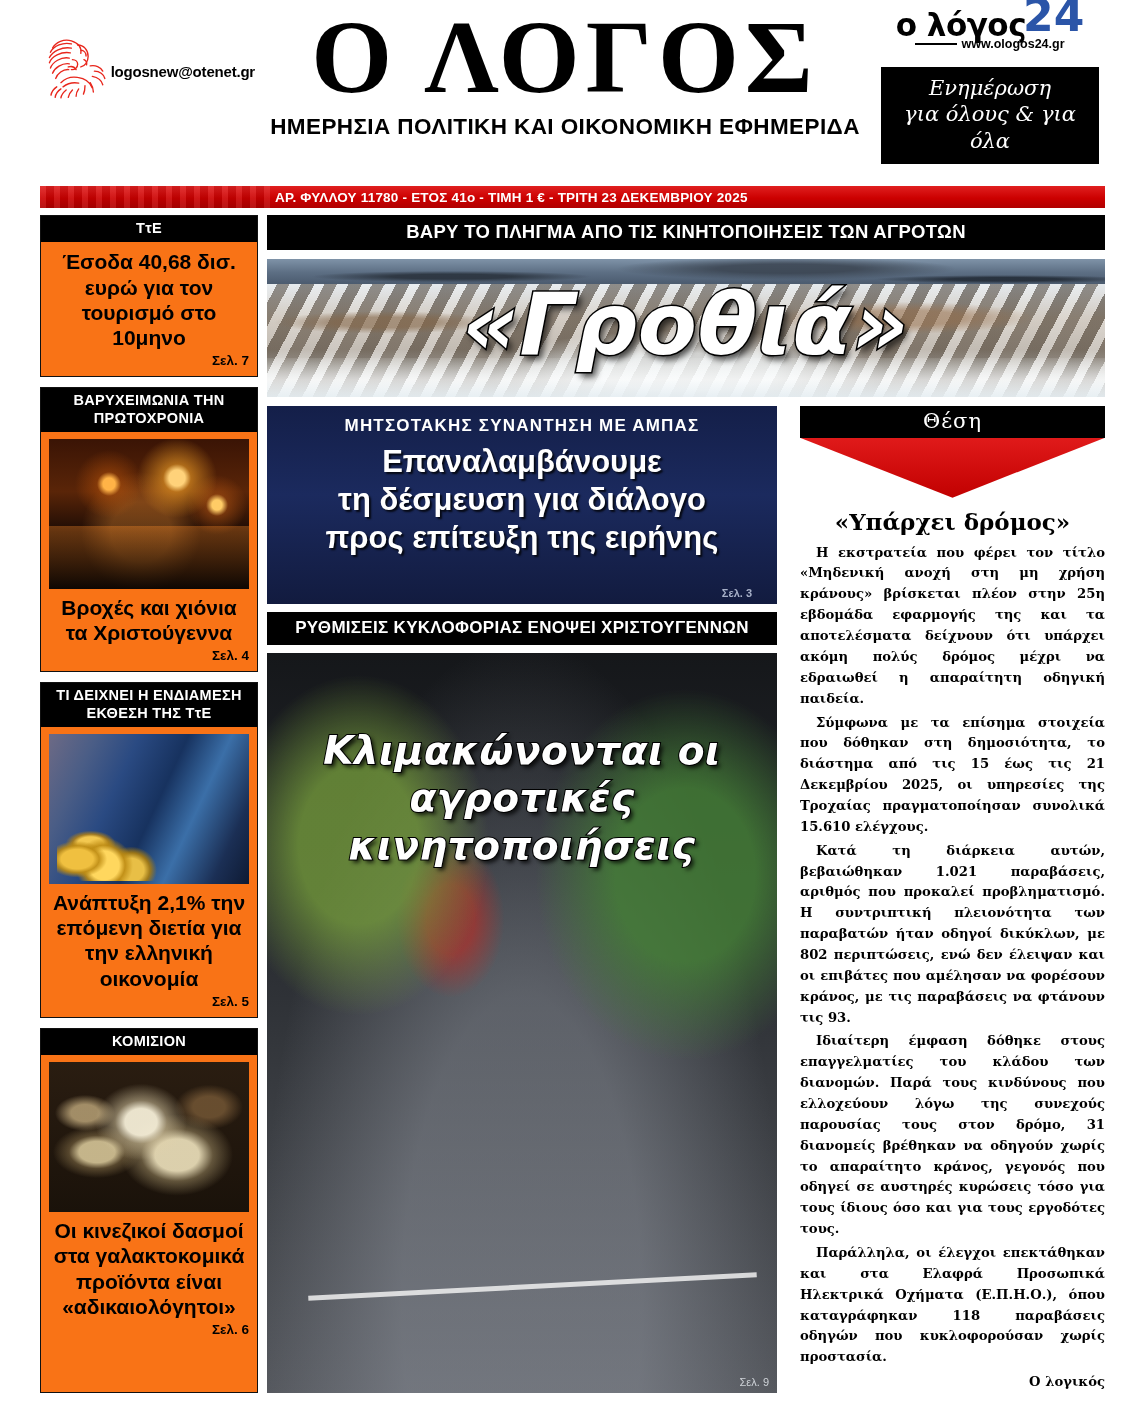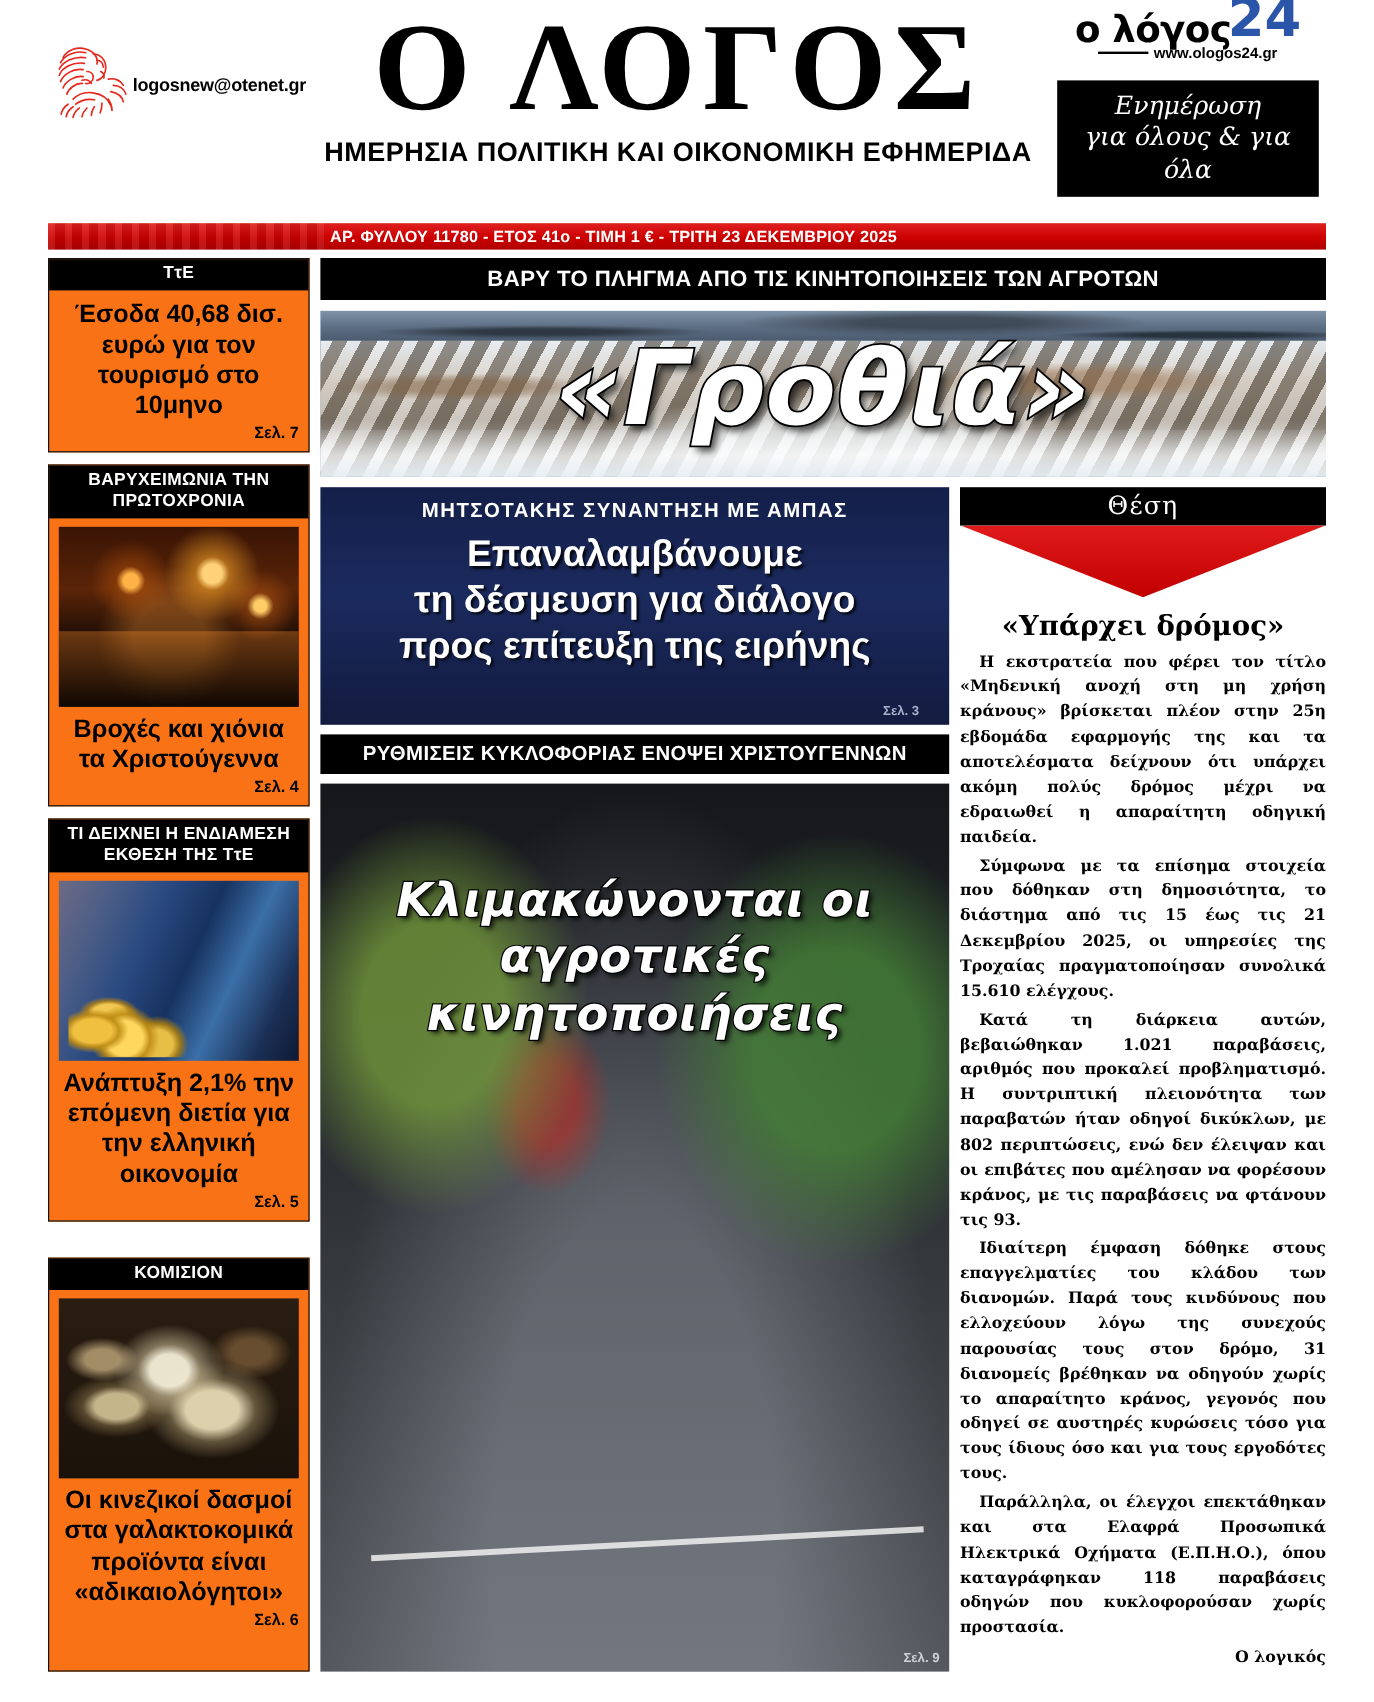--- a/index.html
+++ b/index.html
@@ -213,21 +213,21 @@
     color:#ffffff;
     -webkit-text-stroke:3px #000;
     paint-order:stroke fill;
     text-shadow:4px 5px 6px rgba(0,0,0,.65);
     line-height:1.02;
     pointer-events:none;
   }
   .hero-l1{font-size:86px;letter-spacing:1px;display:block;}
 
   
-  .lower{display:flex;gap:9px;flex:1;}
+  .lower{display:flex;gap:23px;flex:1;}
   .lower-left{flex:1;display:flex;flex-direction:column;gap:8px;}
   .lower-right{width:305px;flex:0 0 305px;}
 
   .blue-box{
     background:linear-gradient(180deg,#141f49 0%, #1b2a5e 45%, #121b3f 100%);
     padding:10px 12px 8px;position:relative;
     height:198px;box-sizing:border-box;
   }
   .blue-kicker{
     color:#fff;text-align:center;font-size:17px;font-weight:bold;
@@ -267,21 +267,21 @@
   .tractor-title{
     position:absolute;left:0;right:0;top:10%;z-index:4;text-align:center;
     font-family:"DejaVu Sans", sans-serif;
     font-weight:bold;font-style:italic;color:#fff;
     -webkit-text-stroke:2px #000;paint-order:stroke fill;
     text-shadow:3px 3px 4px rgba(0,0,0,.8);
     line-height:1.22;font-size:39px;letter-spacing:.5px;
   }
   .tractor-sel{
     position:absolute;right:8px;bottom:5px;color:#cfd3d8;
-    font-size:11px;font-weight:bold;z-index:5;
+    font-size:11px;font-weight:normal;z-index:5;
   }
 
   
   .opinion{
     border:0;height:100%;display:flex;flex-direction:column;
   }
   .op-head{
     background:#000;color:#fff;text-align:center;
     font-family:"DejaVu Serif", serif;
     font-size:21px;padding:3px 0 5px;letter-spacing:1px;
@@ -397,21 +397,21 @@
 
       <div class="sbox" style="flex:0 0 auto;">
         <div class="sbox-head">ΤΙ ΔΕΙΧΝΕΙ Η ΕΝΔΙΑΜΕΣΗ ΕΚΘΕΣΗ ΤΗΣ ΤτΕ</div>
         <div class="sbox-body">
           <div class="sbox-photo ph-coins"></div>
           <div class="sbox-title">Ανάπτυξη 2,1% την επόμενη διετία για την ελληνική οικονομία</div>
           <div class="sel">Σελ. 5</div>
         </div>
       </div>
 
-      <div class="sbox" style="flex:1 1 auto;margin-top:20px;">
+      <div class="sbox" style="flex:1 1 auto;">
         <div class="sbox-head">ΚΟΜΙΣΙΟΝ</div>
         <div class="sbox-body">
           <div class="sbox-photo ph-dairy"></div>
           <div class="sbox-title">Οι κινεζικοί δασμοί στα γαλακτοκομικά προϊόντα είναι «αδικαιολόγητοι»</div>
           <div class="sel">Σελ. 6</div>
         </div>
       </div>
     </div>
 
     <div class="col-main">

